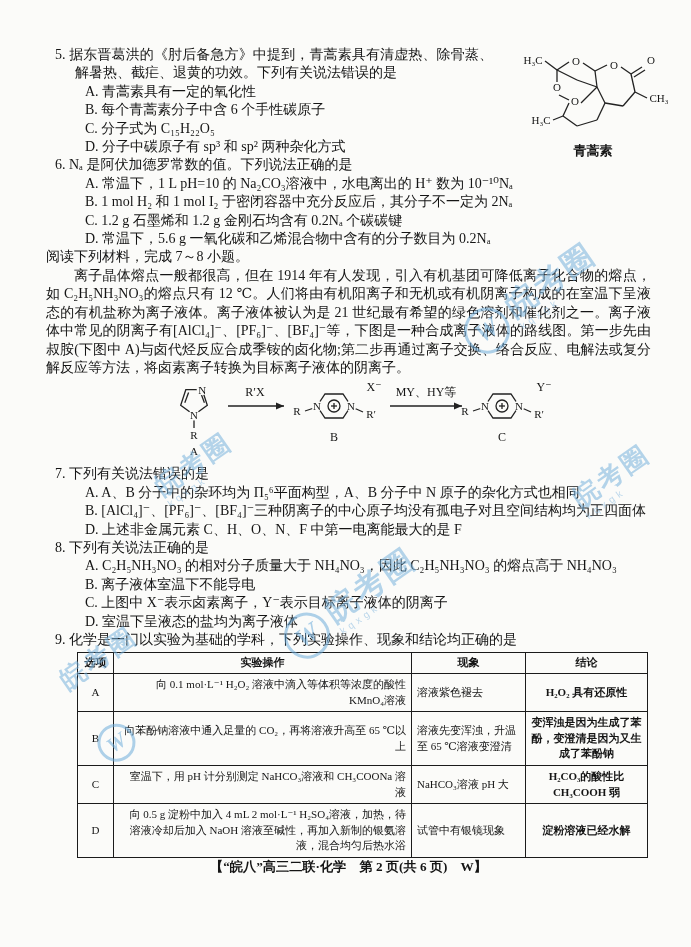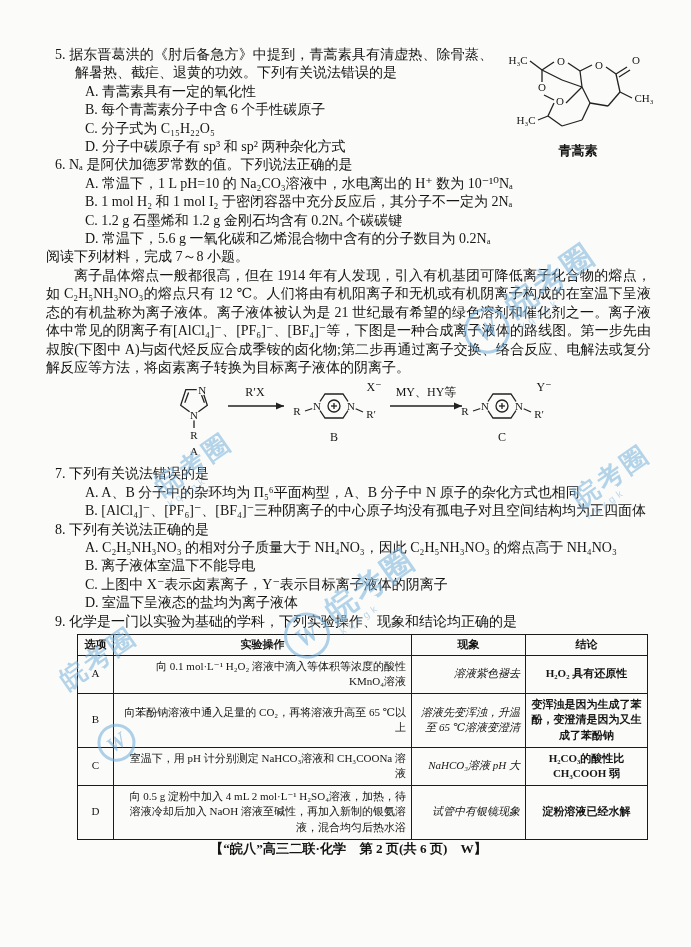--- a/index.html
+++ b/index.html
@@ -17,21 +17,21 @@
 
   
   .stem { margin-left:9px; padding-left:20px; text-indent:-20px; text-align:justify; }
   .opt  { margin-left:39px; padding-left:25px; text-indent:-25px; text-align:justify; }
   .plain { text-align:justify; }
   .material { text-align:justify; text-indent:2em; }
 
   .q5-stem { padding-right:158px; }
 
   
-  .artemisinin { position:absolute; top:40px; right:33px; width:160px; height:130px; z-index:1; }
+  .artemisinin { position:absolute; top:40px; right:18px; width:160px; height:130px; z-index:1; }
   .artemisinin svg text { font-family:"Liberation Serif","DejaVu Serif",serif; }
 
   .scheme { margin:4px 0 2px 104px; height:82px; }
   .scheme svg text { font-family:"Liberation Serif","DejaVu Serif",serif; }
 
   
   table.exp {
     border-collapse:collapse;
     margin:3px 0 0 31px;
     width:570px;
@@ -41,21 +41,21 @@
   }
   table.exp th, table.exp td {
     border:1.4px solid #1b1b1b;
     padding:3px 5px;
     vertical-align:middle;
   }
   table.exp th { font-weight:bold; text-align:center; padding:2px 2px; }
   td.c-opt { text-align:center; width:36px; }
   td.c-op  { width:298px; text-align:right; }
   td.c-op.centered { text-align:right; }
-  td.c-ph  { width:114px; text-align:right;font-style:italic; }
+  td.c-ph  { width:114px; text-align:left; }
   td.c-cl  { width:122px; text-align:center;font-weight:bold; }
 
   .footer { text-align:center; font-weight:bold; font-size:13.2px; }
 
   
   .wm {
     position:absolute; z-index:2; pointer-events:none;
     display:flex; align-items:center; gap:7px;
     transform:rotate(-35deg); transform-origin:left top;
     opacity:.55;
@@ -242,20 +242,21 @@
       </g>
       <text x="394" y="10" font-size="12" fill="#151515" text-anchor="middle">Y⁻</text>
       <text x="352" y="60" font-size="12" fill="#151515" text-anchor="middle">C</text>
     </svg>
   </div>
 
   <div>
     <div class="stem">7. 下列有关说法错误的是</div>
     <div class="opt">A. A、B 分子中的杂环均为 Π₅⁶平面构型，A、B 分子中 N 原子的杂化方式也相同</div>
     <div class="opt">B. [AlCl₄]⁻、[PF₆]⁻、[BF₄]⁻三种阴离子的中心原子均没有孤电子对且空间结构均为正四面体</div>
+    <div class="opt">D. 上述非金属元素 C、H、O、N、F 中第一电离能最大的是 F</div>
   </div>
 
   <div>
     <div class="stem">8. 下列有关说法正确的是</div>
     <div class="opt">A. C₂H₅NH₃NO₃ 的相对分子质量大于 NH₄NO₃，因此 C₂H₅NH₃NO₃ 的熔点高于 NH₄NO₃</div>
     <div class="opt">B. 离子液体室温下不能导电</div>
     <div class="opt">C. 上图中 X⁻表示卤素离子，Y⁻表示目标离子液体的阴离子</div>
     <div class="opt">D. 室温下呈液态的盐均为离子液体</div>
   </div>
 

